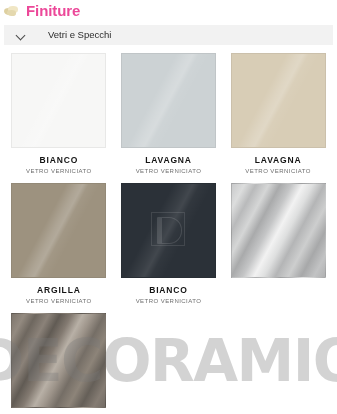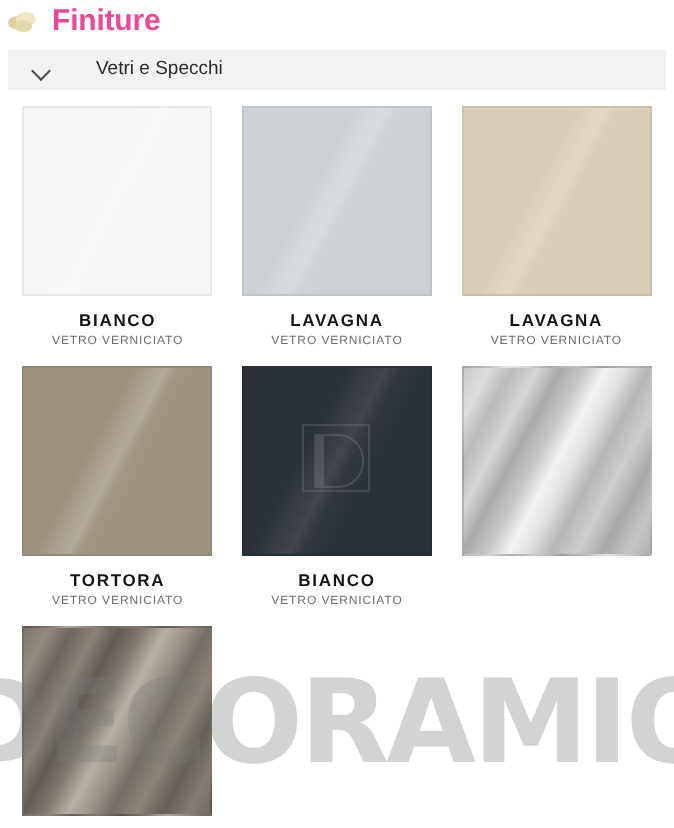--- a/index.html
+++ b/index.html
@@ -252,21 +252,21 @@
       <div class="swatch-tile" style="background: rgb(216, 205, 182);">
         <div class="sheen"></div>
       </div>
       <div class="swatch-name">LAVAGNA</div>
       <div class="swatch-sub">VETRO VERNICIATO</div>
     </div>
     <div class="swatch-cell">
       <div class="swatch-tile" style="background: rgb(157, 146, 127);">
         <div class="sheen"></div>
       </div>
-      <div class="swatch-name">TORTORA</div>
+      <div class="swatch-name">ARGILLA</div>
       <div class="swatch-sub">VETRO VERNICIATO</div>
     </div>
     <div class="swatch-cell">
       <div class="swatch-tile" style="background: rgb(43, 49, 56);">
         <div class="sheen dark"></div>
         <div class="tile-logo"></div>
       </div>
       <div class="swatch-name">BIANCO</div>
       <div class="swatch-sub">VETRO VERNICIATO</div>
     </div>

